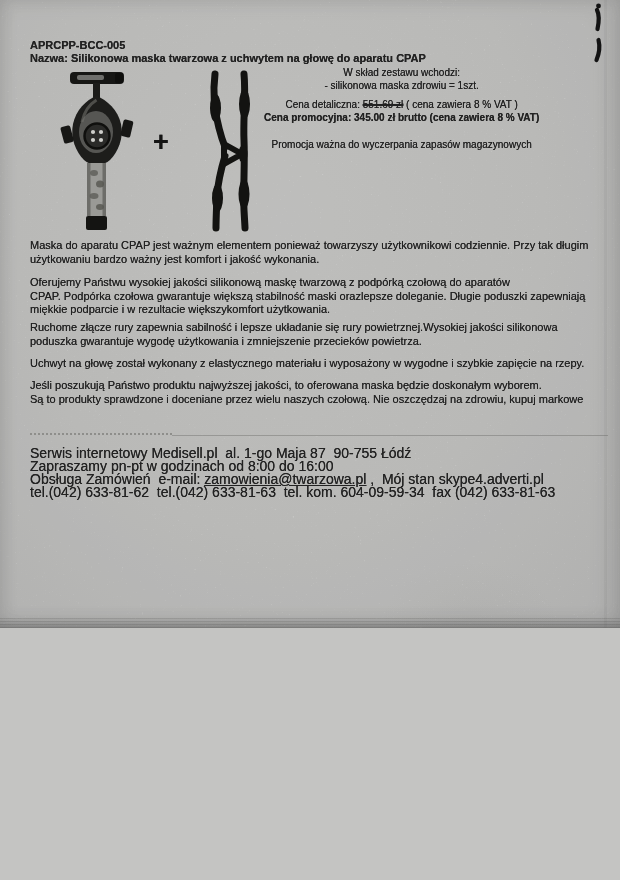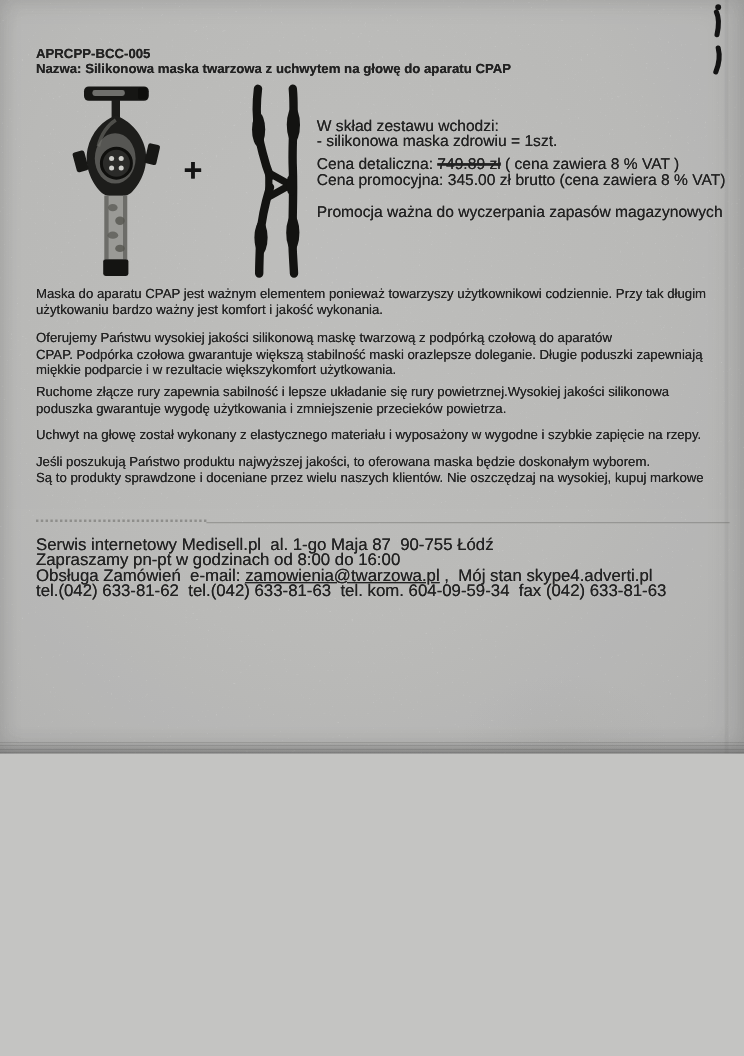--- a/index.html
+++ b/index.html
@@ -14,25 +14,25 @@
     color:#222;
     box-shadow: inset -10px 0 22px rgba(90,90,90,.14), inset 0 -8px 16px rgba(80,80,80,.12), inset 6px 0 14px rgba(120,120,120,.08);
   }
   .grain { position:absolute; left:0; top:0; pointer-events:none; }
   .txt { text-shadow: 0 0 0.4px rgba(25,25,25,.85); }
   .code-line { position:absolute; left:30px; top:39px; font-size:11px; font-weight:bold; white-space:pre; }
   .name-line { position:absolute; left:30px; top:52px; font-size:11px; font-weight:bold; white-space:pre; }
   .mask-img  { position:absolute; left:60px;  top:70px; }
   .plus-sign { position:absolute; left:153px; top:127px; font-size:27px; font-weight:bold; color:#141414; }
   .strap-img { position:absolute; left:202px; top:70px; }
-  .info { position:absolute; left:264px; top:98px; font-size:13px; line-height:13px; }
+  .info { position:absolute; left:264px; top:66px; font-size:10px; line-height:13px;text-align:center; }
   .info div { white-space:pre; }
   .price-regular { margin-top:6px; }
   .price-regular .strike { text-decoration:line-through; text-decoration-thickness:1.5px; }
-  .price-promo { font-weight:normal; }
+  .price-promo { font-weight:bold; }
   .promo-note { margin-top:14px; }
   .para { position:absolute; left:30px; font-size:11px; line-height:13.5px; }
   .para .line { white-space:pre; }
   .p0 { top:239px; } .p1 { top:276px; } .p2 { top:321px; } .p3 { top:357px; } .p4 { top:379px; }
   .divider { position:absolute; left:30px; top:433px; width:578px; height:4px; }
   .divider .dots  { position:absolute; left:0; top:0; width:142px; border-top:2px dotted #8e8e8b; }
   .divider .faint { position:absolute; left:142px; top:2px; width:436px; border-top:1px solid rgba(95,95,92,.38); }
   .footer { position:absolute; left:30px; top:447px; font-size:14px; line-height:12.9px; }
   .footer div { white-space:pre; }
   .email { text-decoration:underline; }
@@ -111,21 +111,21 @@
       <path d="M23 86 C20 96 16 110 15 126 C14.5 138 14 150 14 158" stroke="#131311" stroke-width="7" fill="none" stroke-linecap="round"></path>
       <ellipse cx="15.5" cy="128" rx="5.5" ry="14" fill="#131311"></ellipse>
       <path d="M22 74 L40 84 L22 94 Z" fill="none" stroke="#131311" stroke-width="6" stroke-linejoin="round"></path>
       <ellipse cx="41" cy="84" rx="4.5" ry="9" fill="#131311"></ellipse>
     </svg>
   </div>
 
   <div class="info txt">
     <div>W skład zestawu wchodzi:</div>
     <div>- silikonowa maska zdrowiu = 1szt.</div>
-    <div class="price-regular"><span>Cena detaliczna: </span><span class="strike">749.89 zł</span><span> ( cena zawiera 8 % VAT )</span></div>
+    <div class="price-regular"><span>Cena detaliczna: </span><span class="strike">551.69 zł</span><span> ( cena zawiera 8 % VAT )</span></div>
     <div class="price-promo">Cena promocyjna: 345.00 zł brutto (cena zawiera 8 % VAT)</div>
     <div class="promo-note">Promocja ważna do wyczerpania zapasów magazynowych</div>
   </div>
 
   <div class="para p0 txt">
     <div class="line">Maska do aparatu CPAP jest ważnym elementem ponieważ towarzyszy użytkownikowi codziennie. Przy tak długim</div>
     <div class="line">użytkowaniu bardzo ważny jest komfort i jakość wykonania.</div>
   </div>
   <div class="para p1 txt">
     <div class="line">Oferujemy Państwu wysokiej jakości silikonową maskę twarzową z podpórką czołową do aparatów</div>
@@ -134,21 +134,21 @@
   </div>
   <div class="para p2 txt">
     <div class="line">Ruchome złącze rury zapewnia sabilność i lepsze układanie się rury powietrznej.Wysokiej jakości silikonowa</div>
     <div class="line">poduszka gwarantuje wygodę użytkowania i zmniejszenie przecieków powietrza.</div>
   </div>
   <div class="para p3 txt">
     <div class="line">Uchwyt na głowę został wykonany z elastycznego materiału i wyposażony w wygodne i szybkie zapięcie na rzepy.</div>
   </div>
   <div class="para p4 txt">
     <div class="line">Jeśli poszukują Państwo produktu najwyższej jakości, to oferowana maska będzie doskonałym wyborem.</div>
-    <div class="line">Są to produkty sprawdzone i doceniane przez wielu naszych klientów. Nie oszczędzaj na wysokiej, kupuj markowe</div>
+    <div class="line">Są to produkty sprawdzone i doceniane przez wielu naszych czołową. Nie oszczędzaj na zdrowiu, kupuj markowe</div>
   </div>
 
   <div class="divider">
     <span class="dots"></span>
     <span class="faint"></span>
   </div>
 
   <div class="footer txt">
     <div>Serwis internetowy Medisell.pl  al. 1-go Maja 87  90-755 Łódź</div>
     <div>Zapraszamy pn-pt w godzinach od 8:00 do 16:00</div>

